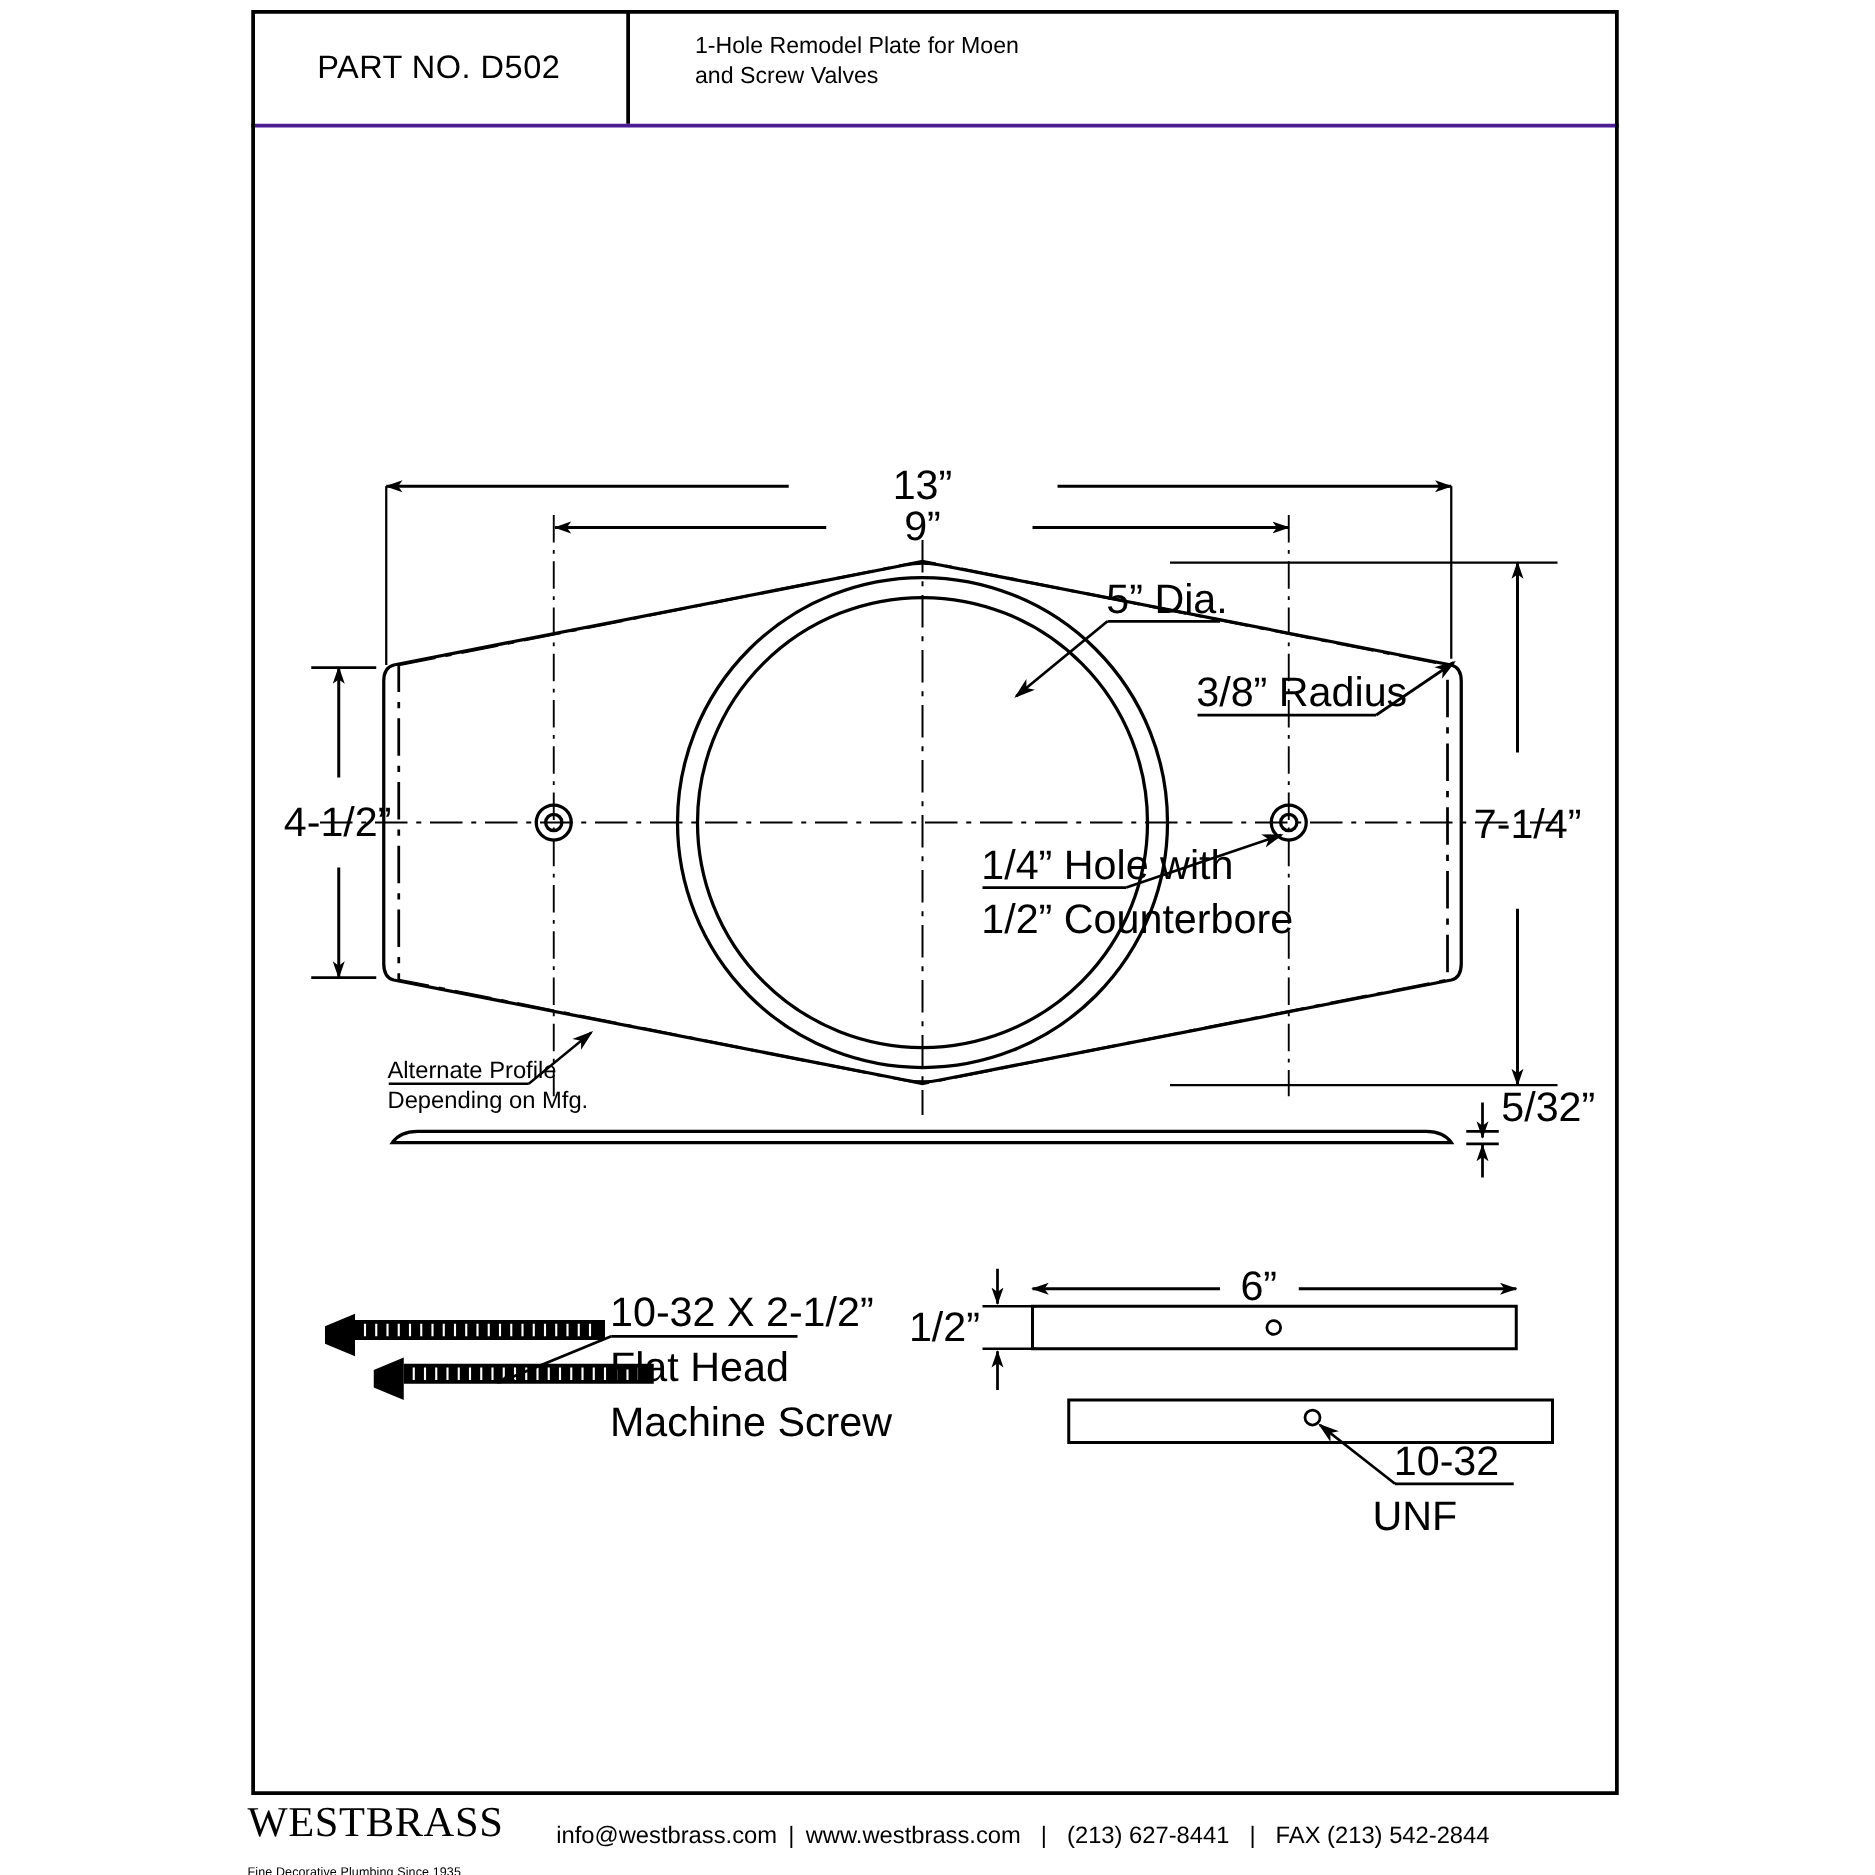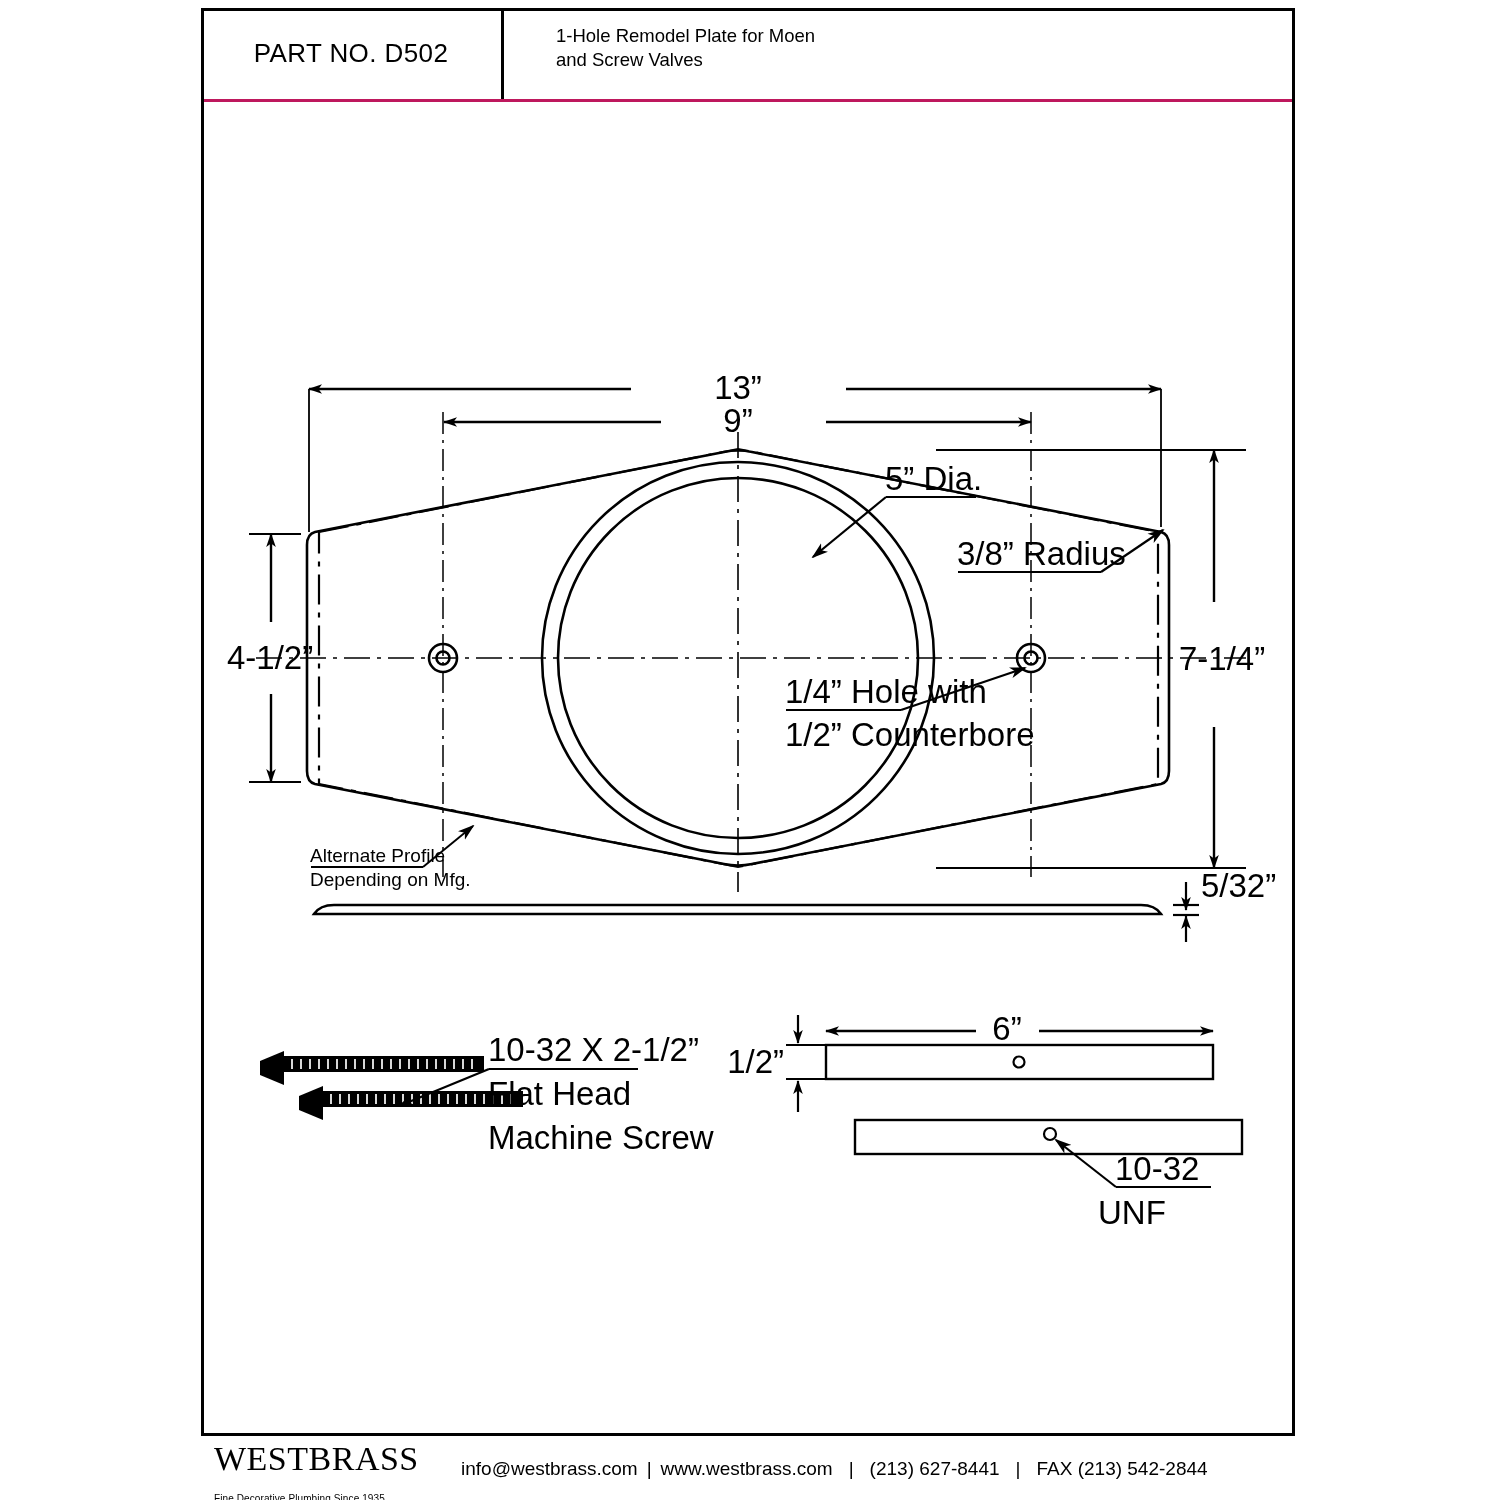--- a/index.html
+++ b/index.html
@@ -34,21 +34,21 @@
     box-sizing: border-box;
   }
 
   .titlebar {
     position: absolute;
     left: 201px;
     top: 8px;
     width: 1094px;
     height: 94px;
     box-sizing: border-box;
-    border-bottom: 3px solid #be185d;
+    border-bottom: 3px solid #4c1d95;
     display: flex;
   }
   .tb-cell {
     box-sizing: border-box;
     display: flex;
     align-items: center;
     height: 100%;
   }
   .tb-part {
     width: 303px;
@@ -88,21 +88,21 @@
     position: absolute;
     left: 201px;
     top: 102px;
     width: 1094px;
     height: 1334px;
   }
 
   
   .footer {
     position: absolute;
-    left: 196px;
+    left: 180px;
     top: 1442px;
     width: 1160px;
     height: 58px;
     display: flex;
     align-items: flex-start;
   }
   .brandblock {
     width: 265px;
     padding-left: 18px;
     box-sizing: border-box;

